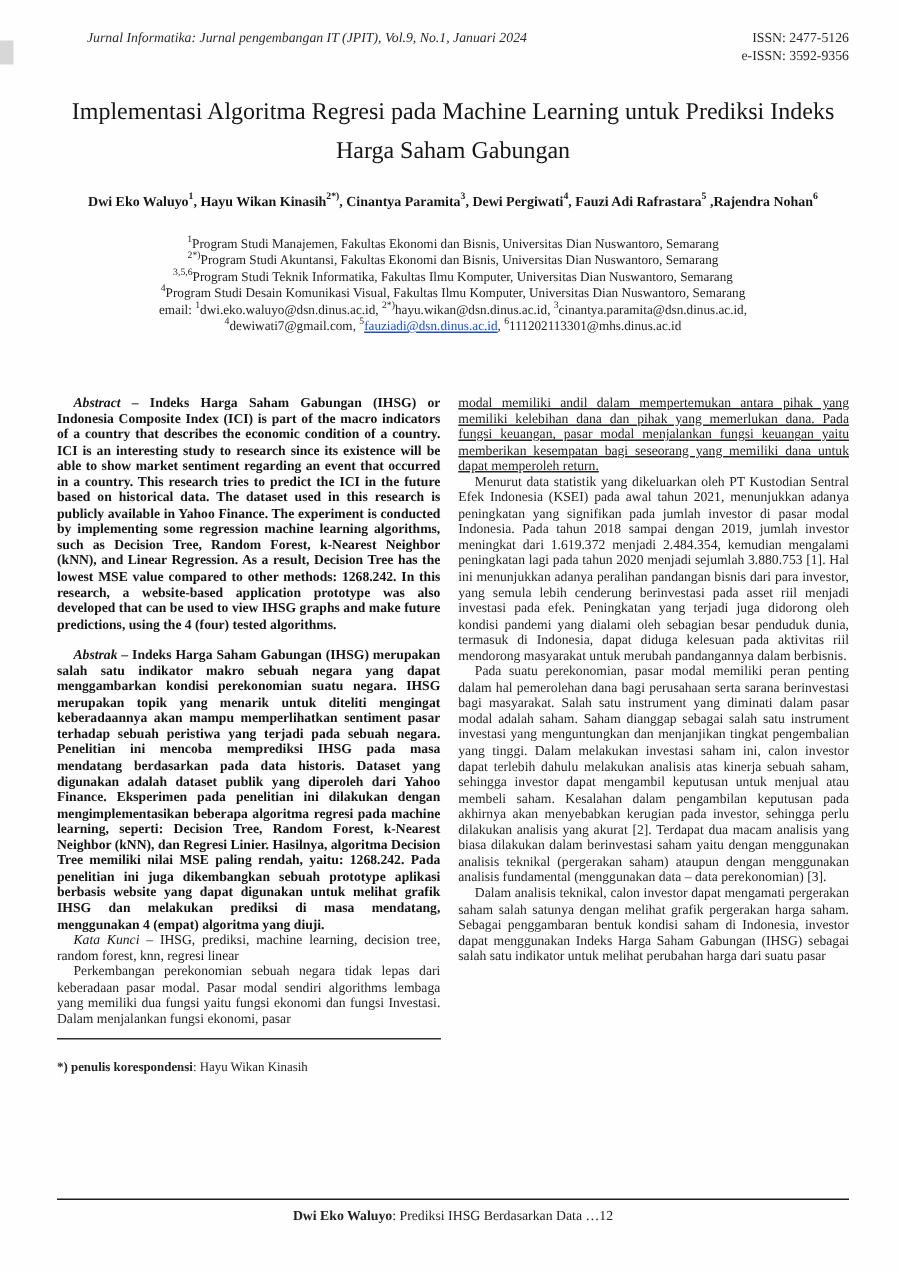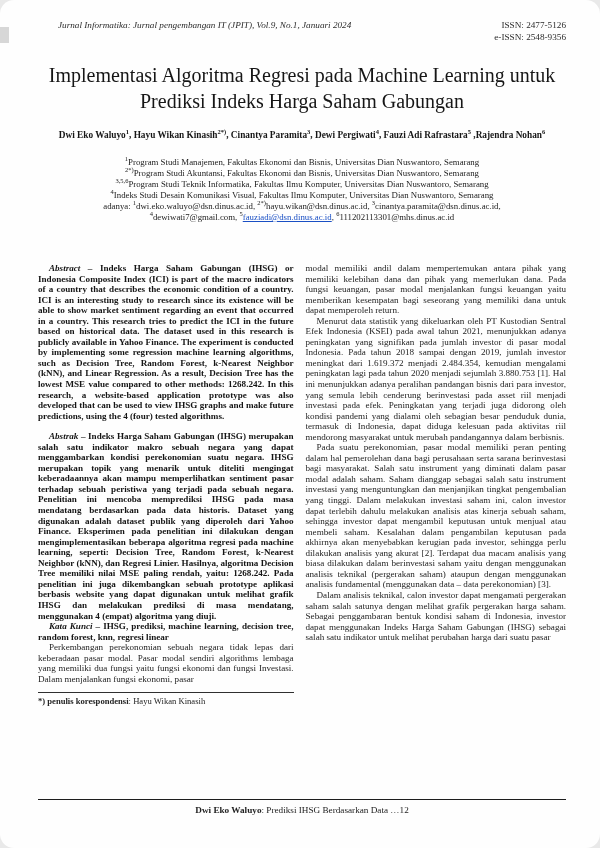--- a/index.html
+++ b/index.html
@@ -4,70 +4,69 @@
 <style>
   html,body { margin:0; padding:0; background:#e9e9e9; }
   .page {
     position:relative;
     width:600px; height:848px;
     margin:0 auto;
     background:#fefefe;
     font-family:"Liberation Serif", serif;
     color:#1f1f1f;
     overflow:hidden;
-    border-radius:14px;
   }
   
   .edge-mark { position:absolute; left:0; top:27px; width:9px; height:16px; background:#d7d7d7; }
 
   
   .head-row {
     position:absolute; top:20px; left:38px; right:34px;
     display:flex; justify-content:space-between; align-items:flex-start;
   }
   .journal-line { font-style:italic; font-size:9.2px; padding-left:20px; color:#2a2a2a; }
   .issn-block { text-align:right; font-size:9.2px; line-height:11.5px; color:#2a2a2a; white-space:nowrap; }
 
   
   .title {
     position:absolute; top:62px; left:40px; right:36px;
-    text-align:center; font-size:20px; line-height:26px; font-weight:400; color:#161616;
+    text-align:center; font-size:16px; line-height:26px; font-weight:400; color:#161616;
   }
   .authors {
     position:absolute; top:130px; left:40px; right:36px;
     text-align:center; font-weight:bold; font-size:9.3px; line-height:11.5px; color:#161616;
   }
   .affils {
     position:absolute; top:157px; left:40px; right:36px;
     text-align:center; font-size:8.8px; line-height:11px; color:#222;
   }
   sup { font-size:6.5px; line-height:0; }
   .email-link { color:#1a4fc4; text-decoration:underline; cursor:pointer; }
 
   
   .columns {
     position:absolute; top:263px; left:38px; right:34px;
     display:flex; gap:12px;
   }
   .col { width:258px; font-size:9.1px; line-height:10.55px; text-align:justify; color:#242424; }
   .col.right { width:263px; }
   .col p { margin:0; text-indent:11px; }
-  .col p.noindent { text-indent:0; }
+  .col p.noindent { text-indent:0;text-decoration:underline; }
   .abs { font-weight:bold; color:#151515; }
   .abs .lead, .kw .lead { font-style:italic; }
   .spacer { height:10px; }
-  .kw { font-weight:bold; color:#151515; margin-top:10px; }
+  .kw { font-weight:normal; color:#151515; margin-top:10px; }
   .sec-head {
     text-align:center; text-indent:0 !important;
     margin:9px 0 4px 0 !important;
     font-size:9.3px; color:#1c1c1c;
   }
   .hsp { display:inline-block; width:16px; }
   .footnote {
-    margin-top:8px; border-top:1px solid #2f2f2f; padding-top:3px;
+    margin-top:8px; border-top:1px solid #2f2f2f; padding-top:13px;
     font-size:8.6px; line-height:11.5px; text-align:left;
   }
   .footnote .fn-lead { font-weight:bold; }
 
   
   .footer {
     position:absolute; top:799px; left:38px; right:34px;
     border-top:1.5px solid #1d1d1d; padding-top:5px;
     display:flex; justify-content:center;
     font-size:9.2px; color:#222;
@@ -78,36 +77,36 @@
 <body>
 
 <div class="page">
 
   <div class="edge-mark"></div>
 
   <div class="head-row">
     <div class="journal-line">Jurnal Informatika: Jurnal pengembangan IT (JPIT), Vol.9, No.1, Januari 2024</div>
     <div class="issn-block">
       <div>ISSN: 2477-5126</div>
-      <div>e-ISSN: 2548-9356</div>
+      <div>e-ISSN: 3592-9356</div>
     </div>
   </div>
 
   <div class="title">Implementasi Algoritma Regresi pada Machine Learning untuk Prediksi Indeks Harga Saham Gabungan</div>
 
   <div class="authors">
     <span><span>Dwi Eko Waluyo</span><sup>1</sup><span>, </span></span><span><span>Hayu Wikan Kinasih</span><sup>2*)</sup><span>, </span></span><span><span>Cinantya Paramita</span><sup>3</sup><span>, </span></span><span><span>Dewi Pergiwati</span><sup>4</sup><span>, </span></span><span><span>Fauzi Adi Rafrastara</span><sup>5</sup><span> ,</span></span><span><span>Rajendra Nohan</span><sup>6</sup></span>
   </div>
 
   <div class="affils">
     <div><sup>1</sup><span>Program Studi Manajemen, Fakultas Ekonomi dan Bisnis, Universitas Dian Nuswantoro, Semarang</span></div>
     <div><sup>2*)</sup><span>Program Studi Akuntansi, Fakultas Ekonomi dan Bisnis, Universitas Dian Nuswantoro, Semarang</span></div>
     <div><sup>3,5,6</sup><span>Program Studi Teknik Informatika, Fakultas Ilmu Komputer, Universitas Dian Nuswantoro, Semarang</span></div>
-    <div><sup>4</sup><span>Indeks Studi Desain Komunikasi Visual, Fakultas Ilmu Komputer, Universitas Dian Nuswantoro, Semarang</span></div>
-    <div><span>adanya: </span><span><sup>1</sup><span>dwi.eko.waluyo@dsn.dinus.ac.id</span><span>, </span></span><span><sup>2*)</sup><span>hayu.wikan@dsn.dinus.ac.id</span><span>, </span></span><span><sup>3</sup><span>cinantya.paramita@dsn.dinus.ac.id</span><span>,</span></span></div>
+    <div><sup>4</sup><span>Program Studi Desain Komunikasi Visual, Fakultas Ilmu Komputer, Universitas Dian Nuswantoro, Semarang</span></div>
+    <div><span>email: </span><span><sup>1</sup><span>dwi.eko.waluyo@dsn.dinus.ac.id</span><span>, </span></span><span><sup>2*)</sup><span>hayu.wikan@dsn.dinus.ac.id</span><span>, </span></span><span><sup>3</sup><span>cinantya.paramita@dsn.dinus.ac.id</span><span>,</span></span></div>
     <div><span><sup>4</sup><span>dewiwati7@gmail.com</span><span>, </span></span><span><sup>5</sup><span class="email-link">fauziadi@dsn.dinus.ac.id</span><span>, </span></span><span><sup>6</sup><span>111202113301@mhs.dinus.ac.id</span></span></div>
   </div>
 
   <div class="columns">
 
     <div class="col left">
       <p class="abs"><span class="lead">Abstract</span><span> – </span><span>Indeks Harga Saham Gabungan (IHSG) or Indonesia Composite Index (ICI) is part of the macro indicators of a country that describes the economic condition of a country. ICI is an interesting study to research since its existence will be able to show market sentiment regarding an event that occurred in a country. This research tries to predict the ICI in the future based on historical data. The dataset used in this research is publicly available in Yahoo Finance. The experiment is conducted by implementing some regression machine learning algorithms, such as Decision Tree, Random Forest, k-Nearest Neighbor (kNN), and Linear Regression. As a result, Decision Tree has the lowest MSE value compared to other methods: 1268.242. In this research, a website-based application prototype was also developed that can be used to view IHSG graphs and make future predictions, using the 4 (four) tested algorithms.</span></p>
       <div class="spacer"></div>
       <p class="abs"><span class="lead">Abstrak</span><span> – </span><span>Indeks Harga Saham Gabungan (IHSG) merupakan salah satu indikator makro sebuah negara yang dapat menggambarkan kondisi perekonomian suatu negara. IHSG merupakan topik yang menarik untuk diteliti mengingat keberadaannya akan mampu memperlihatkan sentiment pasar terhadap sebuah peristiwa yang terjadi pada sebuah negara. Penelitian ini mencoba memprediksi IHSG pada masa mendatang berdasarkan pada data historis. Dataset yang digunakan adalah dataset publik yang diperoleh dari Yahoo Finance. Eksperimen pada penelitian ini dilakukan dengan mengimplementasikan beberapa algoritma regresi pada machine learning, seperti: Decision Tree, Random Forest, k-Nearest Neighbor (kNN), dan Regresi Linier. Hasilnya, algoritma Decision Tree memiliki nilai MSE paling rendah, yaitu: 1268.242. Pada penelitian ini juga dikembangkan sebuah prototype aplikasi berbasis website yang dapat digunakan untuk melihat grafik IHSG dan melakukan prediksi di masa mendatang, menggunakan 4 (empat) algoritma yang diuji.</span></p>
       <p class="kw"><span class="lead">Kata Kunci</span><span> – </span><span>IHSG, prediksi, machine learning, decision tree, random forest, knn, regresi linear</span></p>

